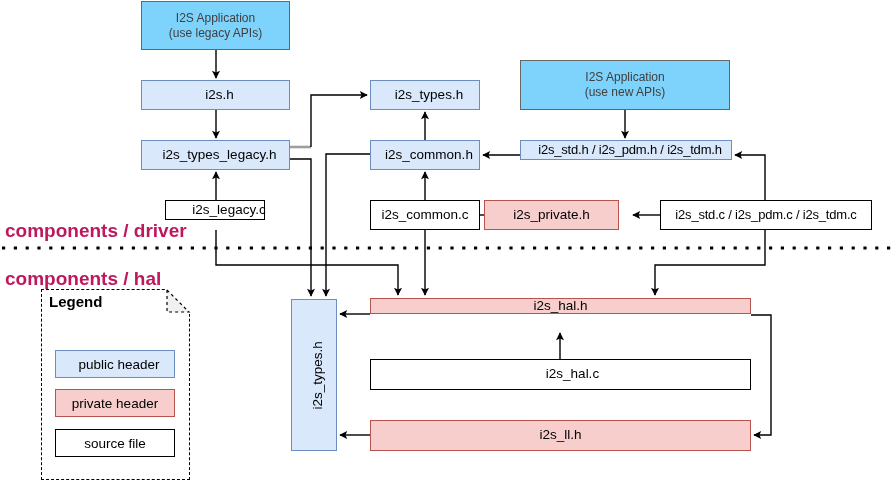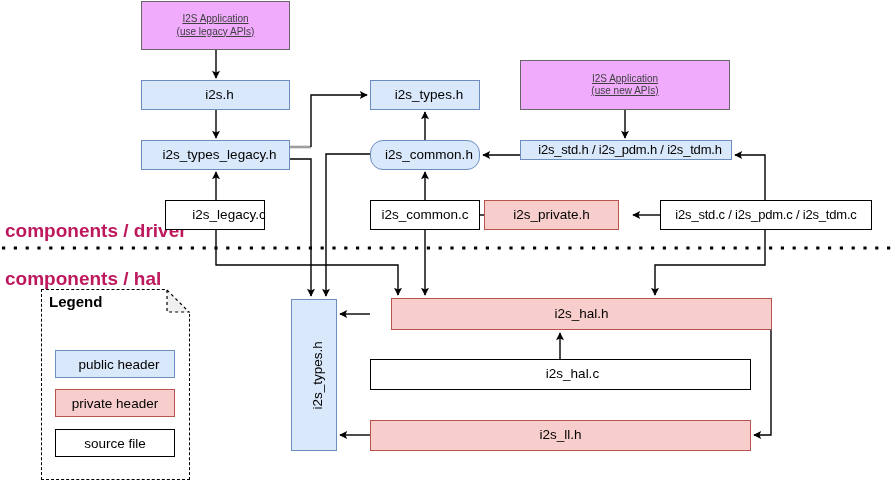--- a/index.html
+++ b/index.html
@@ -8,21 +8,21 @@
     font-family:"Liberation Sans","DejaVu Sans",sans-serif;
   }
   #wires{position:absolute;left:0;top:0;z-index:0;}
   .node{
     position:absolute;z-index:2;display:flex;align-items:center;justify-content:center;
     text-align:center;font-size:13.5px;color:#000;box-sizing:border-box;line-height:1.25;
   }
   .pub{background:#dae8fc;border:1.4px solid #6c8ebf;padding-left:8px;}
   .priv{background:#f8cecc;border:1.4px solid #b85450;}
   .src{background:#ffffff;border:1.3px solid #000000;}
-  .app{background:#f0abfc;border:1.3px solid #666666;color:#404040;font-size:10px;text-decoration:underline;}
+  .app{background:#7dd3fc;border:1.3px solid #666666;color:#404040;font-size:12px;}
   .wide{font-size:13px;letter-spacing:-0.2px;white-space:nowrap;}
   .vtext{transform:rotate(-90deg);white-space:nowrap;}
   .section-label{
     position:absolute;z-index:2;color:#be185d;font-weight:bold;font-size:19px;white-space:nowrap;
   }
   .legend{
     position:absolute;z-index:2;left:41px;top:289px;width:149px;height:191px;
     border:1.5px dashed #000;box-sizing:border-box;background:#fff;
   }
   .legend-title{position:absolute;left:7px;top:3px;font-size:15px;font-weight:bold;color:#000;}
@@ -79,44 +79,44 @@
 
   <div class="node app" style="left:141px;top:1px;width:149px;height:49px;flex-direction:column;">
     <span>I2S Application</span>
     <span>(use legacy APIs)</span>
   </div>
 
   <div class="node pub" style="left:141px;top:80px;width:149px;height:30px;">i2s.h</div>
 
   <div class="node pub" style="left:141px;top:140px;width:149px;height:30px;">i2s_types_legacy.h</div>
 
-  <div class="node src" style="left:165px;top:200px;width:100px;height:30px;padding-left:28px;">i2s_legacy.c</div>
+  <div class="node src" style="left:165px;top:200px;width:100px;height:20px;padding-left:28px;">i2s_legacy.c</div>
 
   <div class="node pub" style="left:370px;top:80px;width:110px;height:30px;">i2s_types.h</div>
 
-  <div class="node pub" style="left:370px;top:140px;width:110px;height:30px;border-radius:13px;">i2s_common.h</div>
+  <div class="node pub" style="left:370px;top:140px;width:110px;height:30px;">i2s_common.h</div>
 
   <div class="node src" style="left:370px;top:200px;width:110px;height:30px;">i2s_common.c</div>
 
   <div class="node app" style="left:520px;top:60px;width:210px;height:50px;flex-direction:column;">
     <span>I2S Application</span>
     <span>(use new APIs)</span>
   </div>
 
   <div class="node pub wide" style="left:520px;top:140px;width:212px;height:20px;">i2s_std.h / i2s_pdm.h / i2s_tdm.h</div>
 
   <div class="node priv" style="left:484px;top:200px;width:135px;height:30px;">i2s_private.h</div>
 
   <div class="node src wide" style="left:660px;top:200px;width:212px;height:30px;">i2s_std.c / i2s_pdm.c / i2s_tdm.c</div>
 
   <div class="node pub" style="left:291px;top:299px;width:46px;height:152px;">
     <span class="vtext">i2s_types.h</span>
   </div>
 
-  <div class="node priv" style="left:391px;top:298px;width:381px;height:32px;">i2s_hal.h</div>
+  <div class="node priv" style="left:370px;top:298px;width:381px;height:16px;">i2s_hal.h</div>
 
   <div class="node src" style="left:370px;top:359px;width:381px;height:31px;padding-left:24px;">i2s_hal.c</div>
 
   <div class="node priv" style="left:370px;top:420px;width:381px;height:31px;">i2s_ll.h</div>
 
   <div class="legend">
     <svg class="fold" width="26" height="26">
       <rect x="1" y="1" width="25" height="25" fill="#ffffff"></rect>
       <polygon points="2,2 24,24 2,24" fill="#f0f0f0" stroke="#000" stroke-width="1.2" stroke-dasharray="3 3"></polygon>
     </svg>

